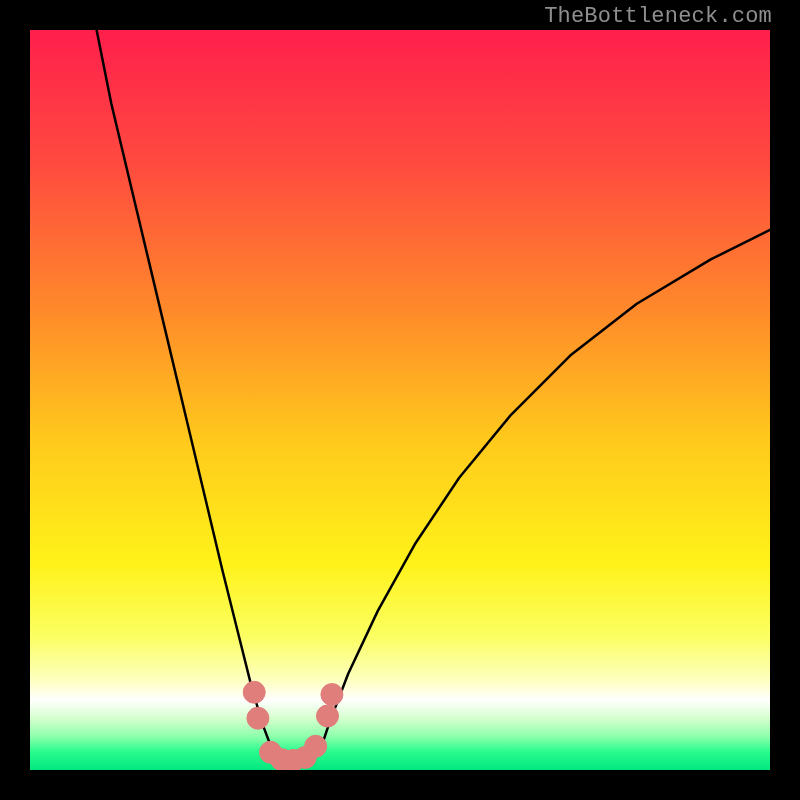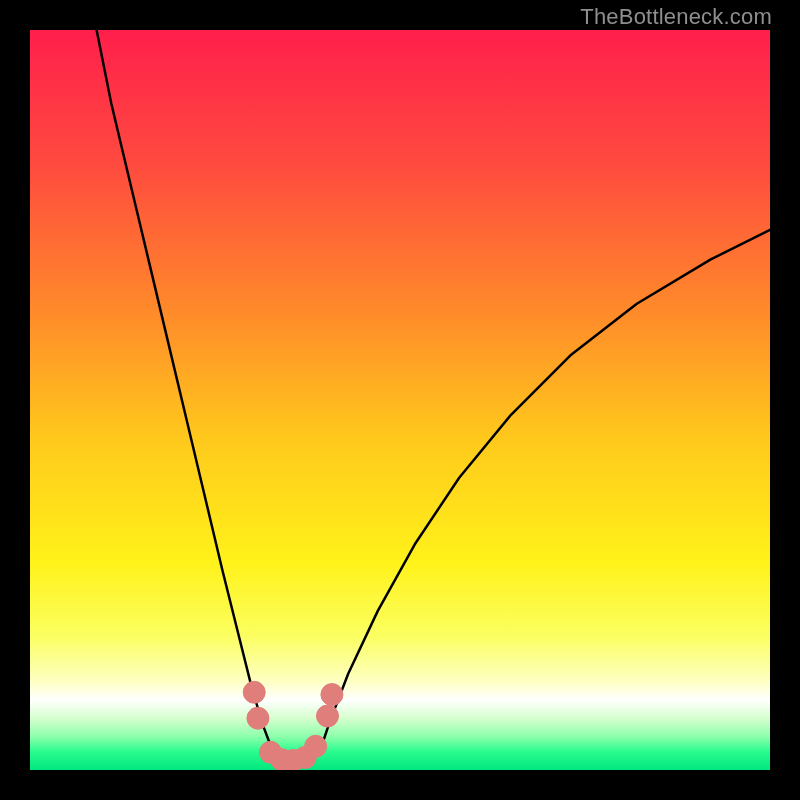--- a/index.html
+++ b/index.html
@@ -28,20 +28,21 @@
     height: 740px;
   }
   .watermark {
     position: absolute;
     top: 4px;
     right: 28px;
     color: #8e8e8e;
     font-size: 22px;
     letter-spacing: 0.2px;
     font-weight: 500;
+    font-family: Liberation Mono, monospace;
   }
 </style>
 </head>
 <body>
 
 <div class="frame">
   <div class="watermark">TheBottleneck.com</div>
 
   <svg class="plot" viewBox="0 0 740 740" preserveAspectRatio="none">
     <defs>

